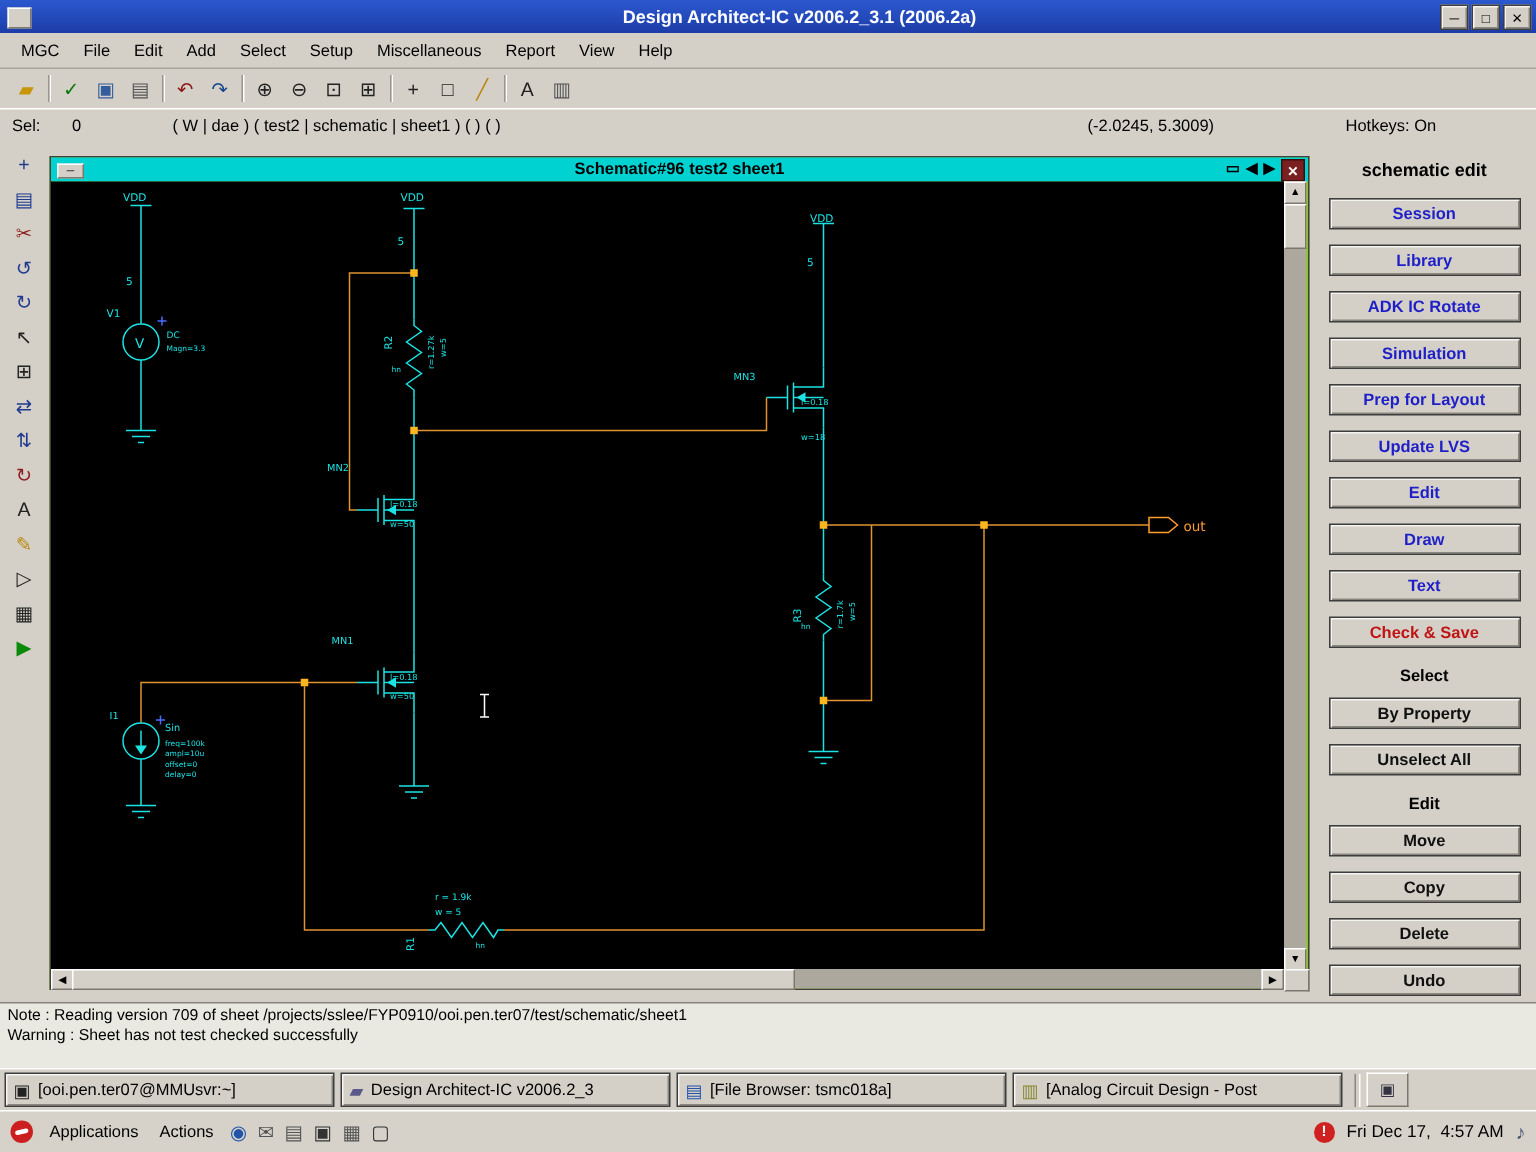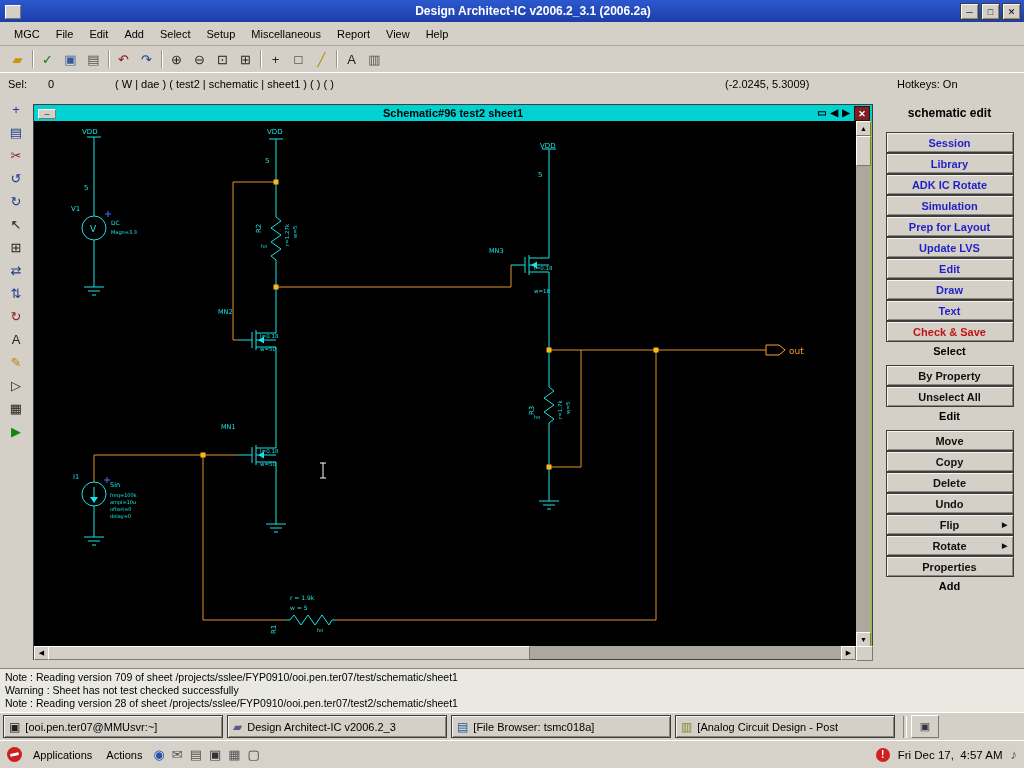--- a/index.html
+++ b/index.html
@@ -54,21 +54,21 @@
   #schem-body{position:relative;width:838px;height:538px;}
   #schematic-svg{position:absolute;left:0;top:0;background:#000;}
   #vscroll{position:absolute;left:822px;top:0;width:15px;height:525px;background:#aca89e;}
   #hscroll{position:absolute;left:0;top:525px;width:822px;height:13px;background:#aca89e;}
   #scroll-corner{position:absolute;left:822px;top:525px;width:15px;height:13px;}
   .sb-arrow{position:absolute;display:flex;align-items:center;justify-content:center;font-size:7px;}
 
   
   #palette{left:875px;top:96px;width:149px;height:572px;overflow:hidden;}
   #palette-title{text-align:center;font-size:12px;font-weight:bold;margin:10px 0 12px;}
-  .pal-btn{width:126px;height:19px;margin:0 auto 0;display:flex;align-items:center;
+  .pal-btn{width:126px;height:19px;margin:0 auto 10px;display:flex;align-items:center;
            justify-content:center;font-size:11px;font-weight:bold;position:relative;}
   .pal-btn.blue{color:#1f1fc8;}
   .pal-btn.red{color:#c01414;}
   .pal-btn.black{color:#101010;}
   .pal-btn .arr{position:absolute;right:5px;font-size:7px;color:#101010;}
   .pal-hdr{width:126px;height:19px;margin:0 auto 4px;text-align:center;line-height:19px;
            font-size:11px;font-weight:bold;}
 
   
   #messages{top:668px;left:0;width:1024px;height:44px;background:#e9e9e1;
@@ -419,21 +419,20 @@
       <div class="pal-btn bevel black">
         <span>Properties</span>
       </div>
       <div class="pal-hdr">Add</div>
     </div>
 </div>
 
 <div id="messages" class="abs">
     <div class="msg-line">Note : Reading version 709 of sheet /projects/sslee/FYP0910/ooi.pen.ter07/test/schematic/sheet1</div>
     <div class="msg-line">Warning : Sheet has not test checked successfully</div>
-    <div class="msg-line">Note : Reading version 28 of sheet /projects/sslee/FYP0910/ooi.pen.ter07/test2/schematic/sheet1</div>
   </div>
 
 <div id="taskbar" class="abs">
     <div class="task-btn bevel">
       <span class="task-ico" style="color: rgb(34, 34, 34);">▣</span>
       <span class="task-label">[ooi.pen.ter07@MMUsvr:~]</span>
     </div>
     <div class="task-btn bevel">
       <span class="task-ico" style="color: rgb(90, 90, 138);">▰</span>
       <span class="task-label">Design Architect-IC  v2006.2_3</span>

